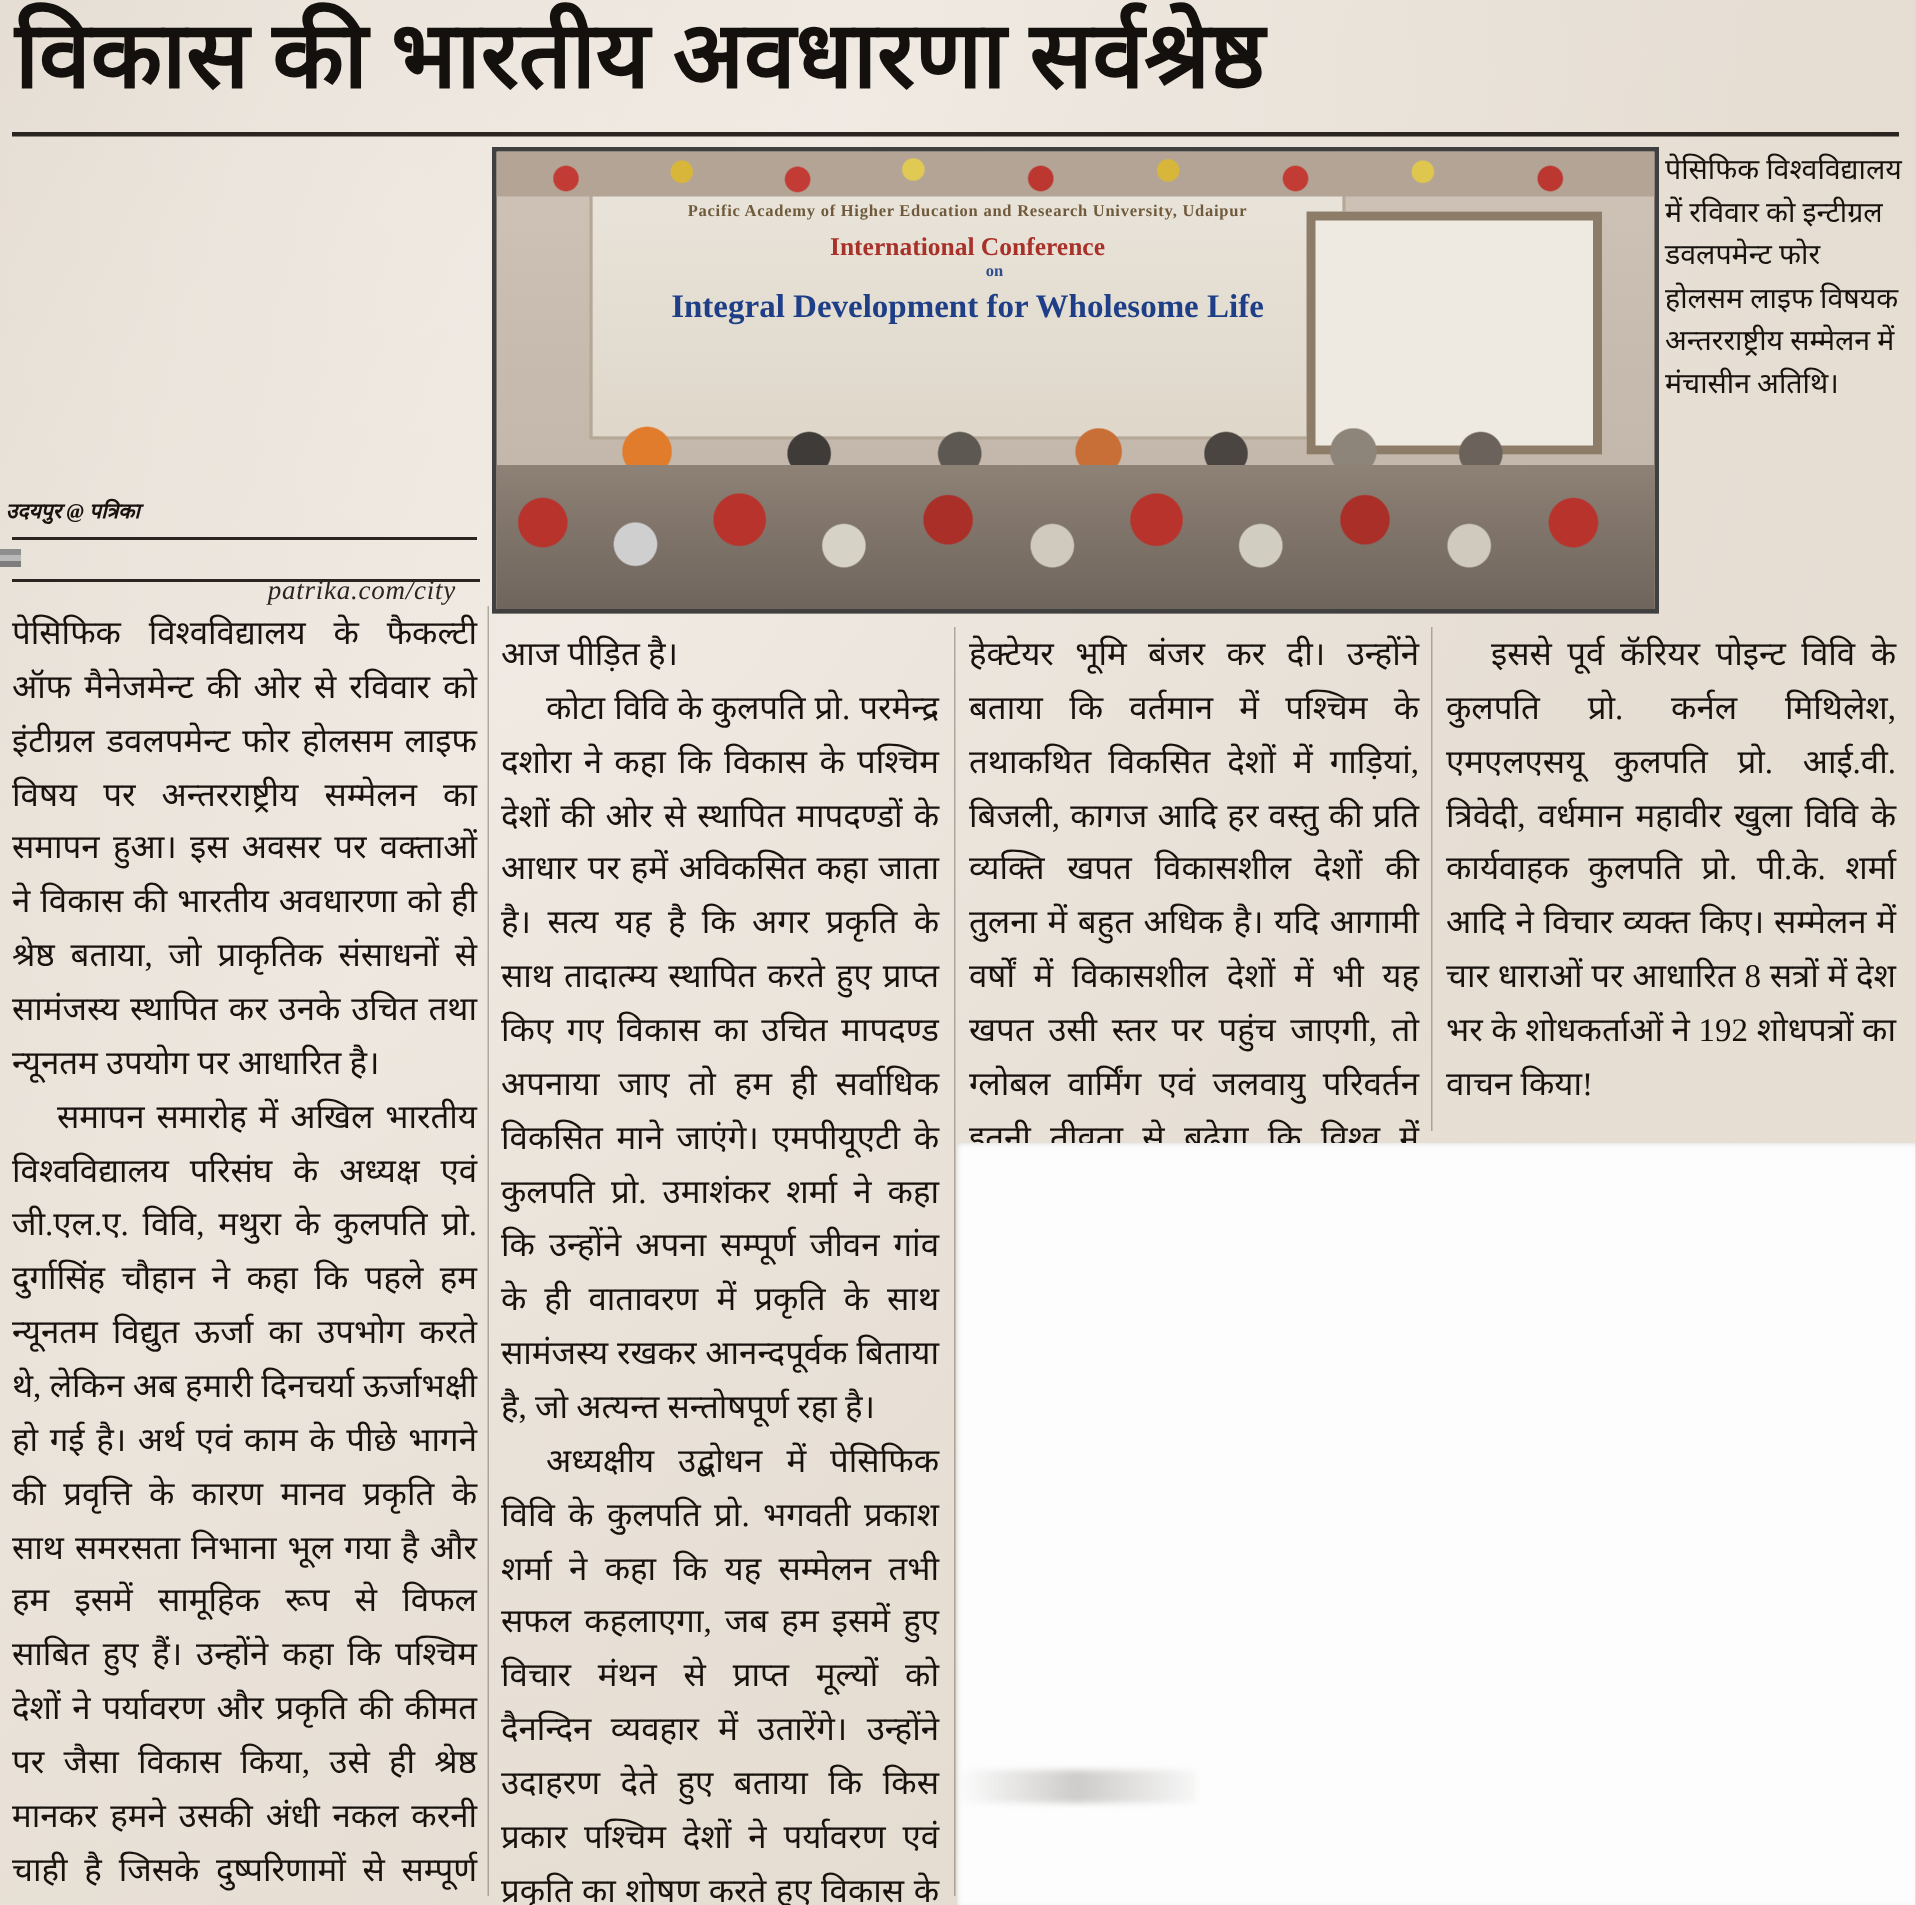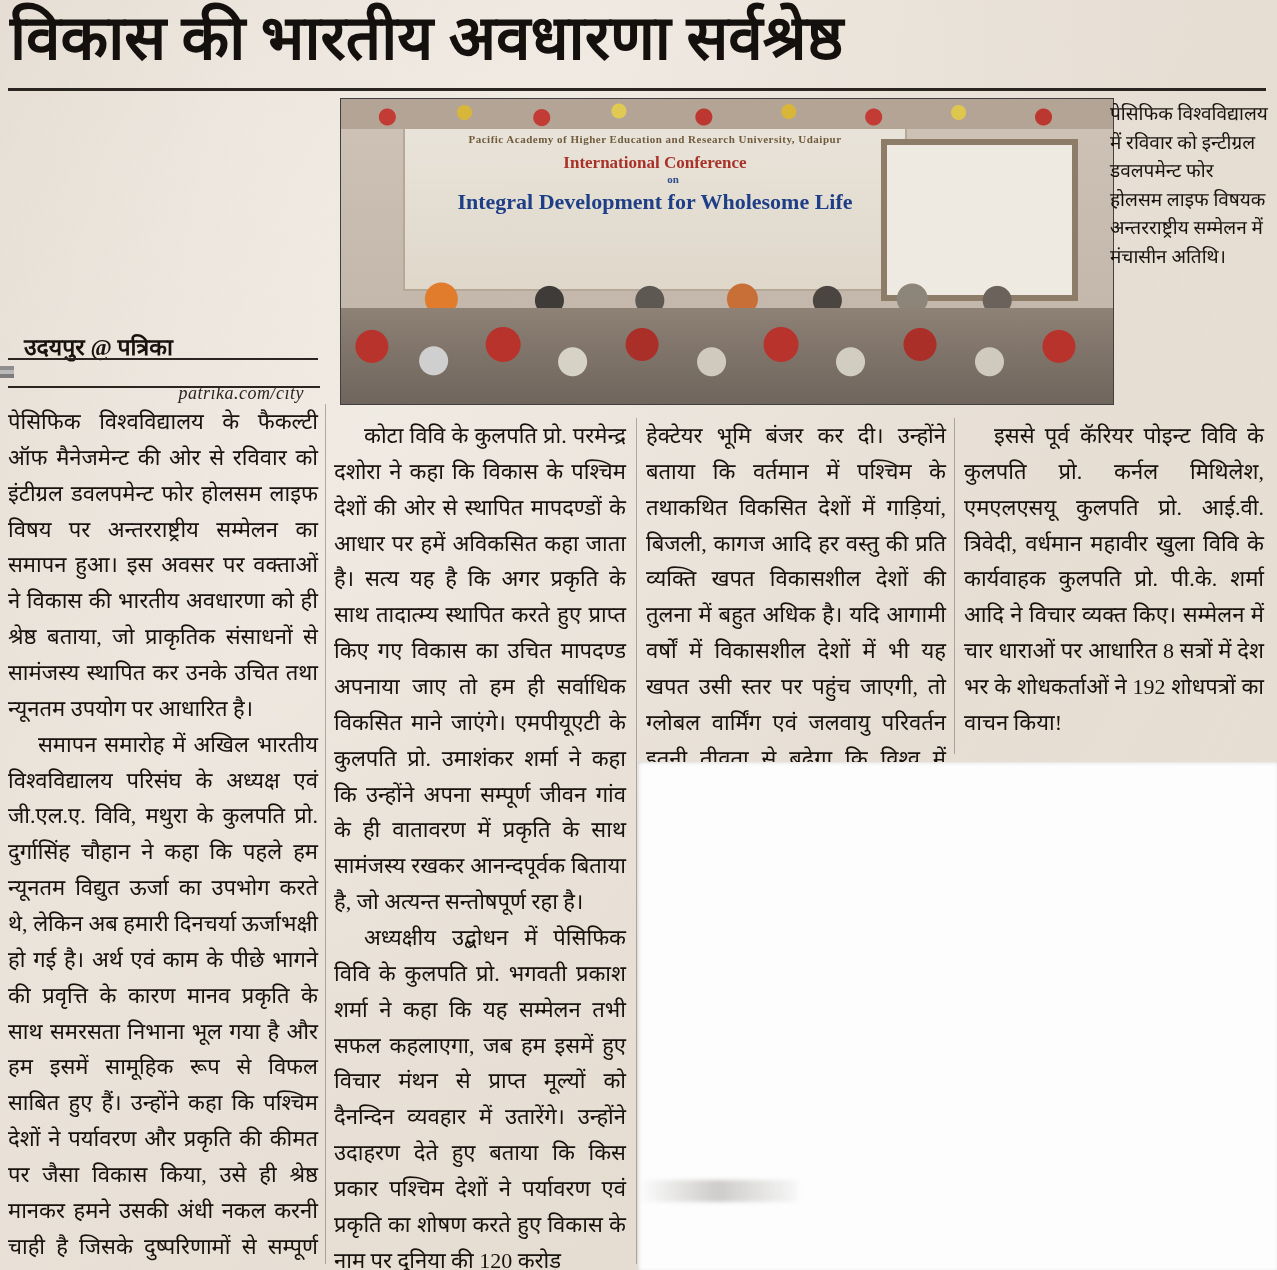--- a/index.html
+++ b/index.html
@@ -75,26 +75,27 @@
     width: 300px;
     font-family: "Liberation Serif", serif;
     font-weight: bold;
     font-size: 25px;
     line-height: 1.62;
     color: #17120e;
   }
 
   .byline {
     position: absolute;
-    left: 24px;
+    left: 4px;
     top: 330px;
     font-family: "Liberation Serif", serif;
     font-weight: bold;
-    font-size: 23px;
+    font-size: 14px;
     color: #17120e;
+    font-style: italic;
   }
   .byline-rule {
     position: absolute;
     left: 8px;
     top: 358px;
     width: 310px;
     height: 2px;
     background: #2a2520;
   }
   .site-line {
@@ -129,27 +130,27 @@
     left: 8px;
     top: 386px;
     width: 312px;
     height: 2px;
     background: #2a2520;
   }
 
   
   #photo {
     position: absolute;
-    left: 340px;
+    left: 328px;
     top: 98px;
     width: 772px;
     height: 305px;
     overflow: hidden;
     background: #9a8f86;
-    border: 1px solid #404040;
+    border: 3px solid #404040;
   }
   #photo .wall {
     position: absolute; inset: 0;
     background: linear-gradient(180deg, #cfc3b8 0%, #c8bcb0 40%, #bfb2a6 100%);
   }
   #photo .screen {
     position: absolute;
     left: 62px; top: 18px;
     width: 500px; height: 170px;
     background: linear-gradient(180deg, #e9e4da 0%, #dfd7ca 100%);
@@ -289,20 +290,21 @@
   <div class="vrule" style="left:325px; top:404px; height:860px;"></div>
   <div class="vrule" style="left:636px; top:418px; height:846px;"></div>
   <div class="vrule" style="left:954px; top:418px; height:336px;"></div>
 
   <div class="col" id="col1">
     <p class="first">पेसिफिक विश्वविद्यालय के फैकल्टी ऑफ मैनेजमेन्ट की ओर से रविवार को इंटीग्रल डवलपमेन्ट फोर होलसम लाइफ विषय पर अन्तरराष्ट्रीय सम्मेलन का समापन हुआ। इस अवसर पर वक्ताओं ने विकास की भारतीय अवधारणा को ही श्रेष्ठ बताया, जो प्राकृतिक संसाधनों से सामंजस्य स्थापित कर उनके उचित तथा न्यूनतम उपयोग पर आधारित है।</p>
     <p>समापन समारोह में अखिल भारतीय विश्वविद्यालय परिसंघ के अध्यक्ष एवं जी.एल.ए. विवि, मथुरा के कुलपति प्रो. दुर्गासिंह चौहान ने कहा कि पहले हम न्यूनतम विद्युत ऊर्जा का उपभोग करते थे, लेकिन अब हमारी दिनचर्या ऊर्जाभक्षी हो गई है। अर्थ एवं काम के पीछे भागने की प्रवृत्ति के कारण मानव प्रकृति के साथ समरसता निभाना भूल गया है और हम इसमें सामूहिक रूप से विफल साबित हुए हैं। उन्होंने कहा कि पश्चिम देशों ने पर्यावरण और प्रकृति की कीमत पर जैसा विकास किया, उसे ही श्रेष्ठ मानकर हमने उसकी अंधी नकल करनी चाही है जिसके दुष्परिणामों से सम्पूर्ण विश्व</p>
   </div>
 
   <div class="col" id="col2">
+    <p class="first">आज पीड़ित है।</p>
     <p>कोटा विवि के कुलपति प्रो. परमेन्द्र दशोरा ने कहा कि विकास के पश्चिम देशों की ओर से स्थापित मापदण्डों के आधार पर हमें अविकसित कहा जाता है। सत्य यह है कि अगर प्रकृति के साथ तादात्म्य स्थापित करते हुए प्राप्त किए गए विकास का उचित मापदण्ड अपनाया जाए तो हम ही सर्वाधिक विकसित माने जाएंगे। एमपीयूएटी के कुलपति प्रो. उमाशंकर शर्मा ने कहा कि उन्होंने अपना सम्पूर्ण जीवन गांव के ही वातावरण में प्रकृति के साथ सामंजस्य रखकर आनन्दपूर्वक बिताया है, जो अत्यन्त सन्तोषपूर्ण रहा है।</p>
     <p>अध्यक्षीय उद्बोधन में पेसिफिक विवि के कुलपति प्रो. भगवती प्रकाश शर्मा ने कहा कि यह सम्मेलन तभी सफल कहलाएगा, जब हम इसमें हुए विचार मंथन से प्राप्त मूल्यों को दैनन्दिन व्यवहार में उतारेंगे। उन्होंने उदाहरण देते हुए बताया कि किस प्रकार पश्चिम देशों ने पर्यावरण एवं प्रकृति का शोषण करते हुए विकास के नाम पर दुनिया की 120 करोड़</p>
   </div>
 
   <div class="col" id="col3">
     <p class="first">हेक्टेयर भूमि बंजर कर दी। उन्होंने बताया कि वर्तमान में पश्चिम के तथाकथित विकसित देशों में गाड़ियां, बिजली, कागज आदि हर वस्तु की प्रति व्यक्ति खपत विकासशील देशों की तुलना में बहुत अधिक है। यदि आगामी वर्षों में विकासशील देशों में भी यह खपत उसी स्तर पर पहुंच जाएगी, तो ग्लोबल वार्मिंग एवं जलवायु परिवर्तन इतनी तीव्रता से बढ़ेगा कि विश्व में ग्लेशियर नहीं</p>
   </div>
 
   <div class="col" id="col4">
     <p>इससे पूर्व कॅरियर पोइन्ट विवि के कुलपति प्रो. कर्नल मिथिलेश, एमएलएसयू कुलपति प्रो. आई.वी. त्रिवेदी, वर्धमान महावीर खुला विवि के कार्यवाहक कुलपति प्रो. पी.के. शर्मा आदि ने विचार व्यक्त किए। सम्मेलन में चार धाराओं पर आधारित 8 सत्रों में देश भर के शोधकर्ताओं ने 192 शोधपत्रों का वाचन किया!</p>

